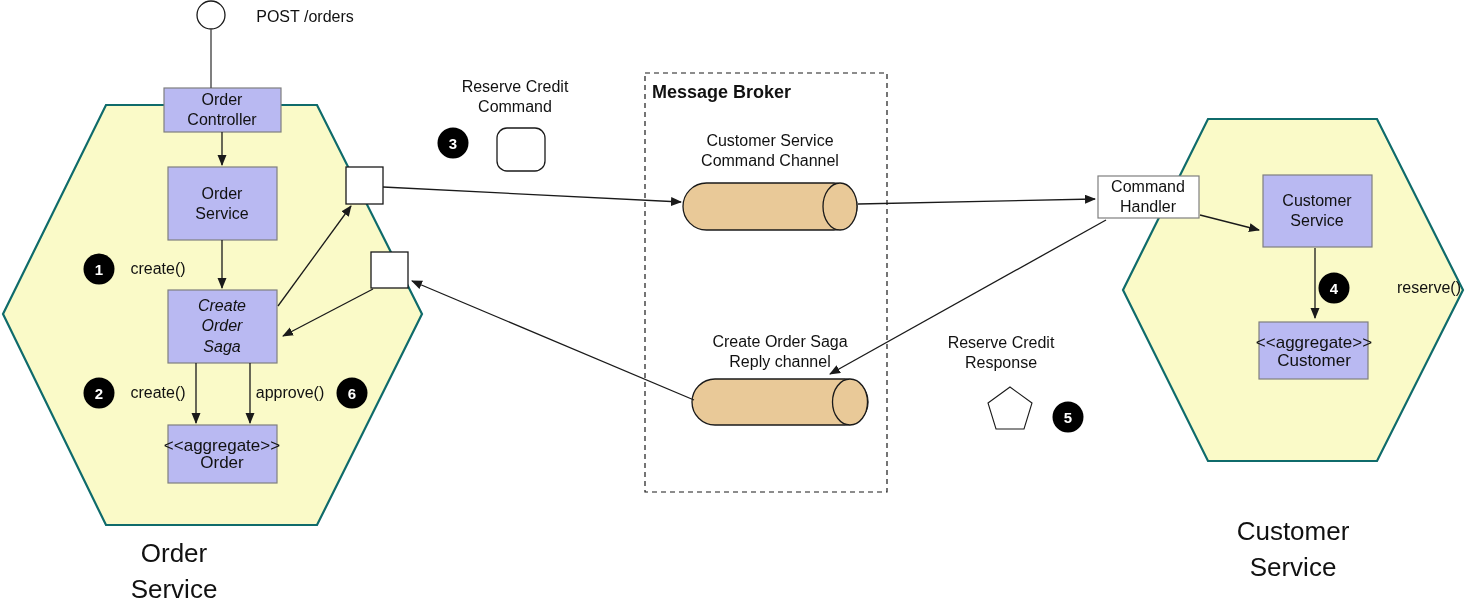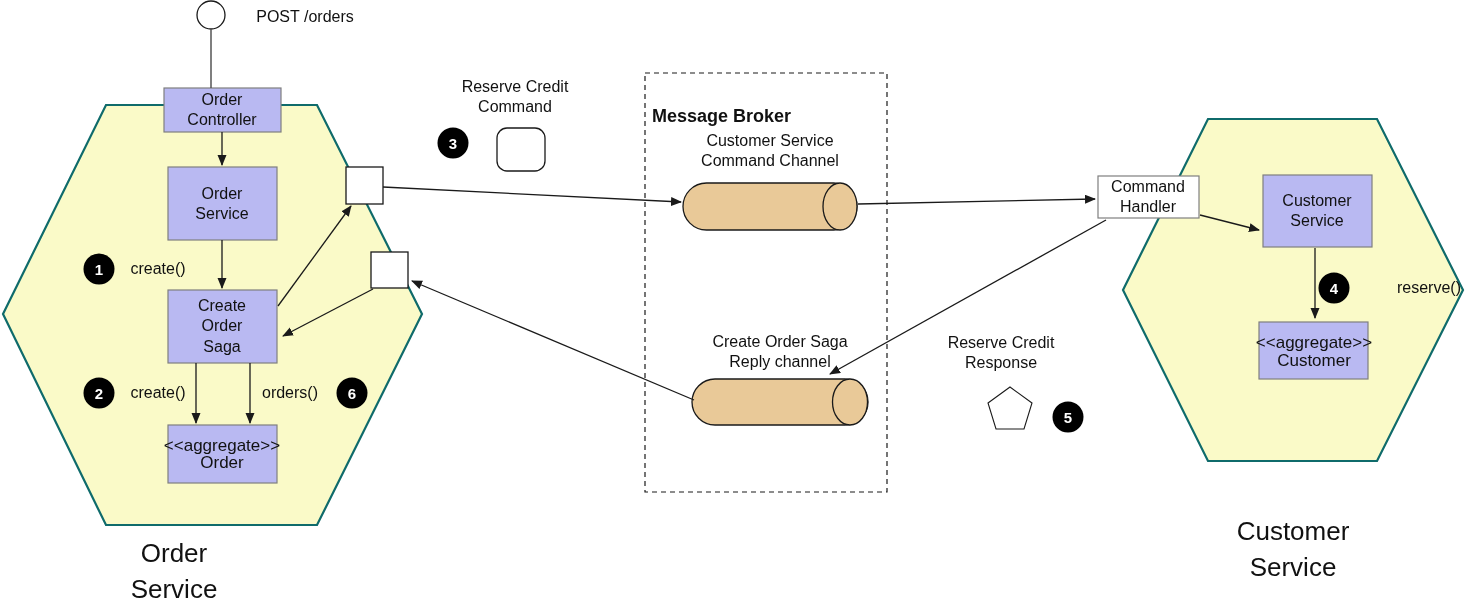--- a/index.html
+++ b/index.html
@@ -6,21 +6,21 @@
   #stage {
     position:relative; width:1465px; height:608px; overflow:hidden;
     font-family:"Liberation Sans", sans-serif; color:#111;border-radius:21px;
   }
   #diagram-svg { position:absolute; left:0; top:0; }
   .lbl {
     position:absolute; transform:translate(-50%,-50%);
     text-align:center; white-space:pre-line; font-size:16px; line-height:1.28;
     color:#111;
   }
-  .lbl-left { transform:translate(0,-50%); text-align:center;margin-top:24px; }
+  .lbl-left { transform:translate(0,-50%); text-align:center; }
   .lbl-big { font-size:26px; line-height:1.38; }
   .lbl-title { font-size:18px; font-weight:bold; }
   .lbl-stereo { font-size:17px; }
   .lbl-boxname { font-size:17px; }
   .badge {
     position:absolute; transform:translate(-50%,-50%);
     width:31px; height:31px; border-radius:50%;
     display:flex; align-items:center; justify-content:center;
     color:#fff; font-size:15px; font-weight:bold;
   }
@@ -86,33 +86,33 @@
     <line x1="1200" y1="215" x2="1259" y2="230" class="edge" marker-end="url(#arrow)"></line>
     <line x1="1315" y1="248" x2="1315" y2="318" class="edge" marker-end="url(#arrow)"></line>
   </svg>
 
   <div class="lbl" style="left:305px; top:17px;">POST /orders</div>
 
   <div class="lbl" style="left:222px; top:110px;">Order
 Controller</div>
   <div class="lbl" style="left:222px; top:204px;">Order
 Service</div>
-  <div class="lbl" style="left:222px; top:327px;">Create
+  <div class="lbl" style="left:222px; top:327px;font-style:italic;">Create
 Order
 Saga</div>
   <div class="lbl lbl-stereo" style="left:222px; top:446px;">&lt;&lt;aggregate&gt;&gt;</div>
   <div class="lbl lbl-boxname" style="left:222px; top:463px;">Order</div>
 
   <div class="badge" style="left: 99px; top: 269px; background: rgb(0, 0, 0);">1</div>
   <div class="lbl" style="left:158px; top:269px;">create()</div>
 
   <div class="badge" style="left: 99px; top: 393px; background: rgb(0, 0, 0);">2</div>
   <div class="lbl" style="left:158px; top:393px;">create()</div>
 
-  <div class="lbl" style="left:290px; top:393px;">orders()</div>
+  <div class="lbl" style="left:290px; top:393px;">approve()</div>
   <div class="badge" style="left: 352px; top: 393px; background: rgb(0, 0, 0);">6</div>
 
   <div class="lbl lbl-big" style="left:174px; top:572px;">Order
 Service</div>
 
   <div class="lbl" style="left:515px; top:97px;">Reserve Credit
 Command</div>
   <div class="badge" style="left: 453px; top: 143px; background: rgb(0, 0, 0);">3</div>
 
   <div class="lbl lbl-left lbl-title" style="left:652px; top:93px;">Message Broker</div>

